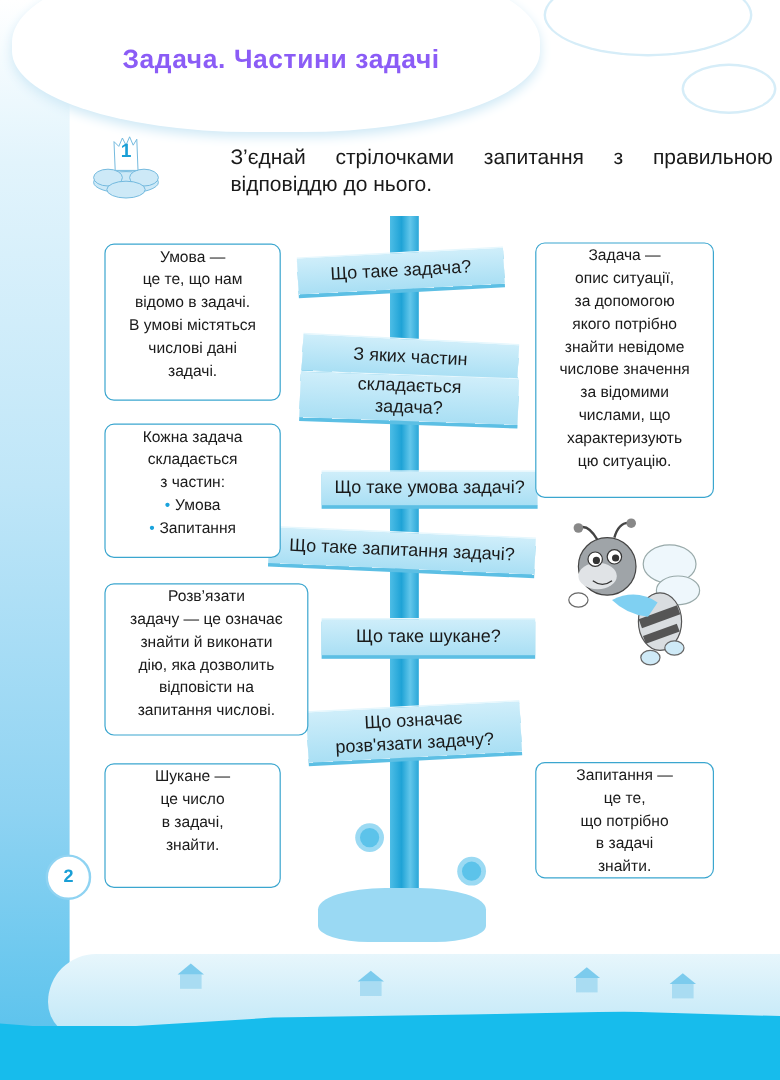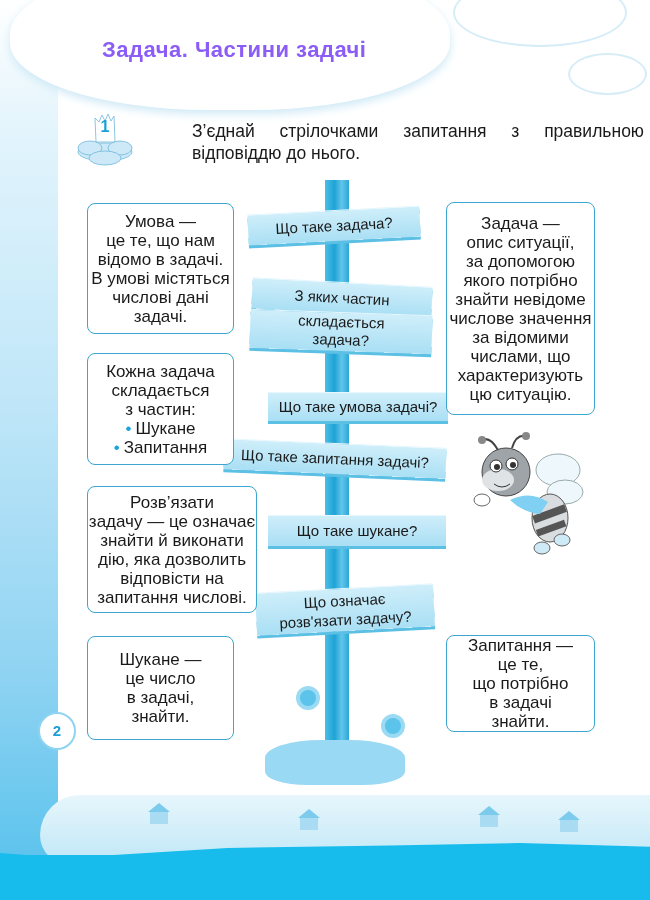--- a/index.html
+++ b/index.html
@@ -7,21 +7,21 @@
   .left-strip { position:absolute; left:0; top:0; width:58px; height:900px; background:linear-gradient(#ffffff 0%, #e2f4fc 15%, #bfe6f8 45%, #8fd3f2 75%, #52c0ec 100%); }
   .cloud { position:absolute; background:#ffffff; border-radius:50%; box-shadow:0 0 0 2px #d6edf8; }
   .cloud-main { left:10px; top:-40px; width:440px; height:150px; border-radius:50% 50% 45% 45%; box-shadow:0 4px 10px #cfe9f6; }
   .cloud-r1 { left:455px; top:-20px; width:170px; height:65px; }
   .cloud-r2 { left:570px; top:55px; width:75px; height:38px; }
   .title { position:absolute; left:102px; top:37px; font-size:22px; font-weight:bold; color:#8b5cf6; letter-spacing:0.5px; }
   .task-num { position:absolute; left:76px; top:112px; width:58px; height:54px; }
   .task-num svg { width:58px; height:54px; }
   .task-num .num { position:absolute; left:0; top:6px; width:58px; text-align:center; font-weight:bold; color:#1a9fd6; font-size:16px; }
   .instruction { position:absolute; left:148px; top:120px; width:452px; font-size:17.5px; line-height:22px; text-align:justify; text-align-last:left;margin-left:44px; }
-  .card { position:absolute; border:1.6px solid #3ba6cf; border-radius:8px; background:#fff; text-align:center; font-size:17px; line-height:19px; box-sizing:border-box; display:flex; flex-direction:column; justify-content:center; }
+  .card { position:absolute; border:1.6px solid #3ba6cf; border-radius:8px; background:#fff; text-align:center; font-size:13px; line-height:19px; box-sizing:border-box; display:flex; flex-direction:column; justify-content:flex-start; }
   .card .bullet::before { content:"•"; color:#1aa3dc; margin-right:4px; }
   .post { position:absolute; left:325px; top:180px; width:24px; height:600px; background:linear-gradient(90deg,#4dbde6,#1fa3d6 40%,#62c6ea 70%,#2aa7d8); }
   .sign { position:absolute; background:linear-gradient(#cfeefa,#a9dff4); box-shadow:0 3px 0 #5cbfe4; text-align:center; font-size:15px; line-height:18px; color:#1a1a1a; border-top:1px solid #e6f7fd; }
   .ground { position:absolute; left:265px; top:740px; width:140px; height:45px; border-radius:40% 40% 30% 30%; background:#9ad9f3; }
   .flower-deco { position:absolute; width:16px; height:16px; border-radius:50%; background:#5cc3ea; box-shadow:0 0 0 4px #9bdaf3; }
   .bottom-band { position:absolute; left:0; top:855px; width:650px; height:45px; background:#17bcec; }
   .town { position:absolute; left:40px; top:795px; width:610px; height:70px; background:linear-gradient(#e7f6fc,#bfe7f7); border-radius:40px 0 0 30px; }
   .town-blue { position:absolute; left:0; top:838px; width:650px; height:25px; background:#17bcec; clip-path:polygon(0 60%, 10% 80%, 35% 40%, 60% 30%, 80% 20%, 100% 35%, 100% 100%, 0 100%); }
   .house { position:absolute; width:18px; height:12px; background:#a9dcf2; }
   .house::before { content:""; position:absolute; left:-2px; top:-9px; border-left:11px solid transparent; border-right:11px solid transparent; border-bottom:9px solid #7ccbed; }
@@ -85,21 +85,21 @@
   <div>відомо в задачі.</div>
   <div>В умові містяться</div>
   <div>числові дані</div>
   <div>задачі.</div>
 </div>
 
 <div class="card" style="left:87px;top:353px;width:147px;height:112px;">
   <div>Кожна задача</div>
   <div>складається</div>
   <div>з частин:</div>
-  <div class="bullet">Шукане</div>
+  <div class="bullet">Умова</div>
   <div class="bullet">Запитання</div>
 </div>
 
 <div class="card" style="left:87px;top:486px;width:170px;height:127px;">
   <div>Розв’язати</div>
   <div>задачу — це означає</div>
   <div>знайти й виконати</div>
   <div>дію, яка дозволить</div>
   <div>відповісти на</div>
   <div>запитання числові.</div>

